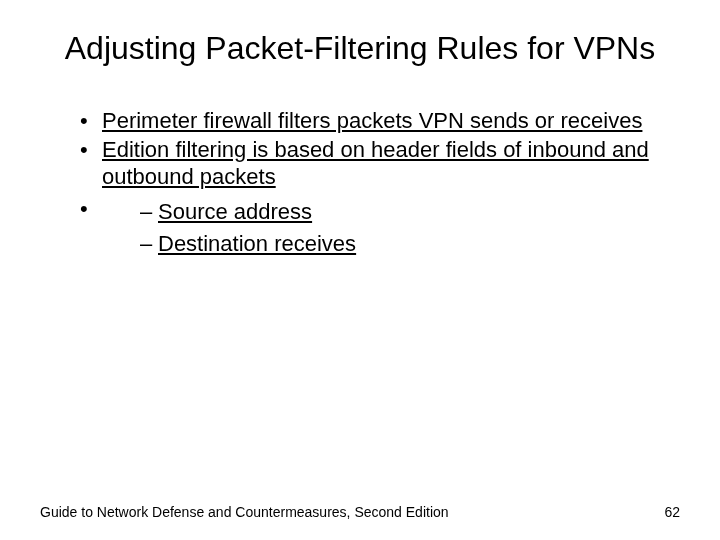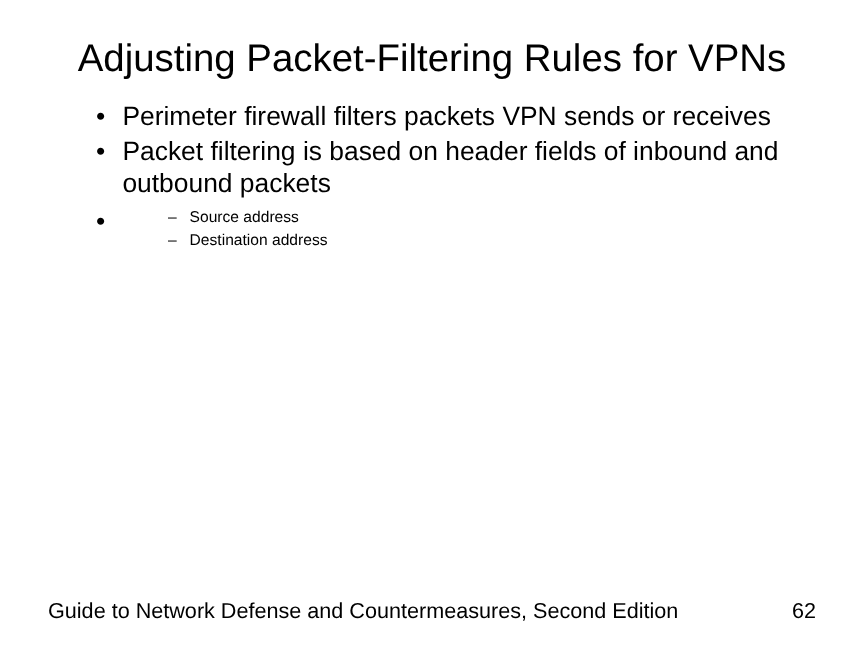--- a/index.html
+++ b/index.html
@@ -10,45 +10,46 @@
     color: #000;
     position: relative;
     padding: 24px 40px 0 40px;
   }
   .title {
     text-align: center;
     font-size: 32px;
     font-weight: 400;
     line-height: 1.25;
     margin-top: 4px;
-    margin-bottom: 16px;
+    margin-bottom: 40px;
     letter-spacing: 0px;
   }
   ul.top {
     list-style: none;
     padding-left: 40px;
     font-size: 22px;
     line-height: 1.22;
   }
   ul.top > li {
     position: relative;
     padding-left: 22px;
     margin-bottom: 2px;
+    text-decoration: underline;
   }
   ul.top > li::before {
     content: "•";
     position: absolute;
     left: 0;
     top: 0;
     font-size: 22px;
   }
   ul.sub {
     list-style: none;
     padding-left: 38px;
-    font-size: 13px;
+    font-size: 22px;
     line-height: 1.45;
     margin-top: 6px;
     margin-bottom: 6px;
   }
   ul.sub > li {
     position: relative;
     padding-left: 18px;
   }
   ul.sub > li::before {
     content: "–";
@@ -57,43 +58,43 @@
     top: 0;
   }
   .footer {
     position: absolute;
     bottom: 20px;
     left: 40px;
     right: 40px;
     display: flex;
     justify-content: space-between;
     align-items: baseline;
-    font-size: 18px;
+    font-size: 14px;
   }
   .footer-right { text-align: right; }
 </style>
 </head>
 <body>
 
 <h1 class="title">Adjusting Packet-Filtering Rules for VPNs</h1>
 
 <ul class="top">
   <li>
     <span>Perimeter firewall filters packets VPN sends or receives</span>
   </li>
   <li>
-    <span>Packet filtering is based on header fields of inbound and outbound packets</span>
+    <span>Edition filtering is based on header fields of inbound and outbound packets</span>
   </li>
   <li>
     <ul class="sub">
       <li>
         <span>Source address</span>
       </li>
       <li>
-        <span>Destination address</span>
+        <span>Destination receives</span>
       </li>
     </ul>
   </li>
 </ul>
 
 <div class="footer">
   <span class="footer-left">Guide to Network Defense and Countermeasures, Second Edition</span>
   <span class="footer-right">62</span>
 </div>
 

